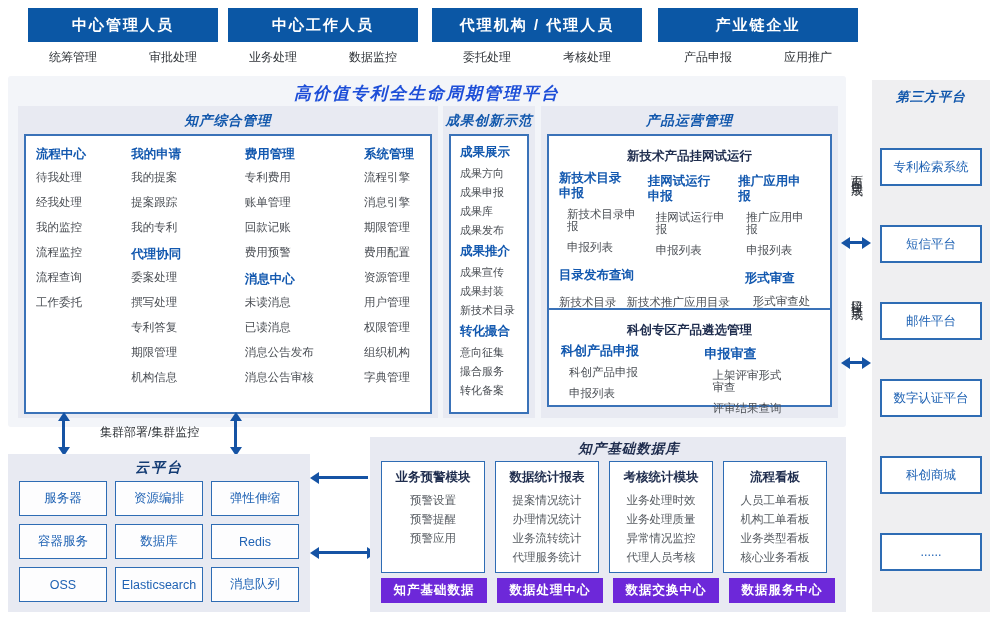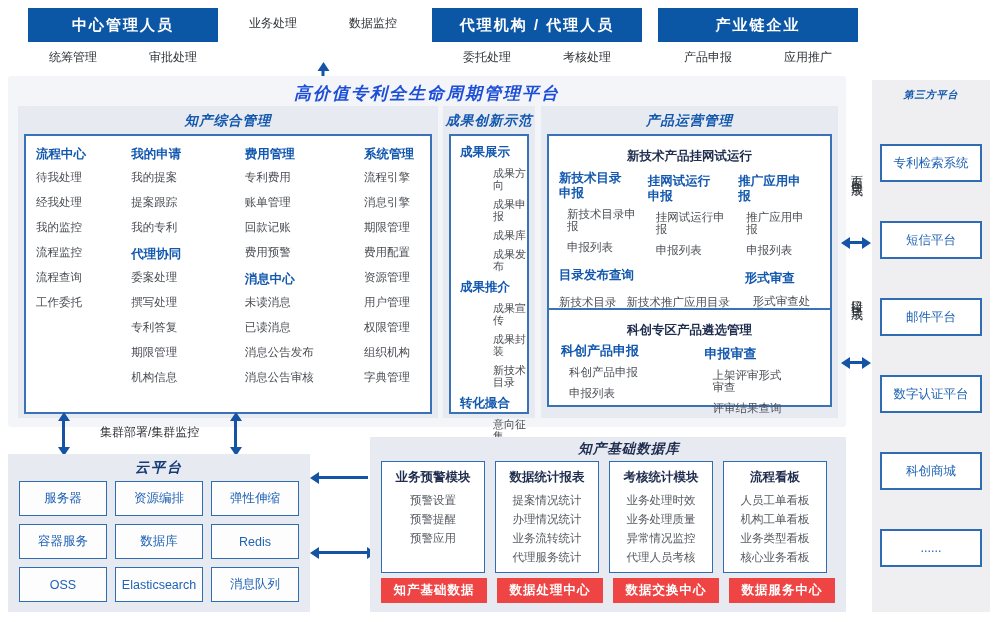--- a/index.html
+++ b/index.html
@@ -43,21 +43,21 @@
   #ip-cols{display:flex;justify-content:space-between;padding:10px 10px 0 10px;}
   .grp-h{font-size:12.5px;font-weight:bold;color:#1258af;line-height:16px;margin-bottom:9px;}
   .grp + .grp .grp-h{margin-top:3px;}
   .ip-item{font-size:11.5px;color:#4a4e54;line-height:13px;margin-bottom:12px;}
 
   
   #sec-ach{left:435px;width:92px;}
   #ach-groups{padding:8px 0 0 9px;}
   #ach-groups .grp-h{margin-bottom:7px;}
   #ach-groups .grp + .grp .grp-h{margin-top:6px;}
-  .ach-item{font-size:11px;color:#4a4e54;line-height:12px;margin-bottom:7px;margin-left:33px;}
+  .ach-item{font-size:11px;color:#4a4e54;line-height:12px;margin-bottom:7px;}
 
   
   #sec-prod{left:533px;width:297px;}
   .prod-box{position:absolute;left:6px;right:6px;background:#ffffff;border:2px solid #3a72b8;}
   #trial-box{top:28px;height:180px;}
   #selection-box{top:202px;height:95px;}
   .prod-box-title{text-align:center;font-size:12.5px;font-weight:bold;color:#1f2d4e;padding-top:12px;}
   #decl-row{display:flex;padding:6px 10px 0 10px;}
   .decl-col{margin-right:8px;}
   .decl-col .grp-h{font-size:12.5px;white-space:pre-line;line-height:15px;margin-bottom:7px;min-height:30px;}
@@ -70,21 +70,21 @@
   #sel-row{display:flex;padding:4px 12px 0 12px;}
   #sel-row .grp{margin-right:28px;}
   #sel-row .grp-h{font-size:13px;margin-bottom:7px;}
 
   
   .integ-label{position:absolute;left:848px;writing-mode:vertical-rl;font-size:12px;color:#2b2f36;
     letter-spacing:3px;}
 
   
   #sidebar{position:absolute;left:872px;top:80px;width:118px;height:532px;background:#efeff1;}
-  #sidebar-title{text-align:center;padding-top:8px;font-size:10px;font-weight:bold;font-style:italic;
+  #sidebar-title{text-align:center;padding-top:8px;font-size:13px;font-weight:bold;font-style:italic;
     color:#1157ac;letter-spacing:1px;}
   #side-list{display:flex;flex-direction:column;align-items:center;gap:39px;margin-top:42px;}
   .side-box{width:102px;height:38px;background:#ffffff;border:2px solid #2e6cb4;color:#2063b4;
     font-size:12.5px;display:flex;align-items:center;justify-content:center;box-sizing:border-box;}
 
   
   #cluster-label{position:absolute;left:100px;top:424px;font-size:12px;color:#2f3338;}
 
   
   #cloud{position:absolute;left:8px;top:454px;width:302px;height:158px;background:#e8eaf2;}
@@ -97,37 +97,38 @@
   
   #datahub{position:absolute;left:370px;top:437px;width:476px;height:175px;background:#e8eaf2;}
   #datahub-title{text-align:center;padding-top:3px;font-size:13.5px;font-weight:bold;font-style:italic;
     color:#1f2d4e;letter-spacing:1px;padding-left:42px;}
   #module-row{position:absolute;left:11px;top:24px;display:flex;gap:10px;}
   .module-box{width:104px;height:112px;background:#ffffff;border:1.5px solid #2e6cb4;box-sizing:border-box;
     text-align:center;}
   .module-h{font-size:12.5px;font-weight:bold;color:#1f2d4e;padding-top:7px;margin-bottom:8px;}
   .module-item{font-size:11.5px;color:#565b61;line-height:12px;margin-bottom:7px;}
   #footer-row{position:absolute;left:11px;top:141px;display:flex;gap:10px;}
-  .footer-btn{width:106px;height:25px;background:#ef4444;color:#ffffff;font-size:12.5px;font-weight:bold;
+  .footer-btn{width:106px;height:25px;background:#6d28d9;color:#ffffff;font-size:12.5px;font-weight:bold;
     display:flex;align-items:center;justify-content:center;box-sizing:border-box;letter-spacing:1px;}
 </style>
 </head>
 <body>
 
 <div id="canvas">
 
   <div class="actor" style="left:28px;width:190px;">
     <div class="actor-banner">中心管理人员</div>
     <div class="actor-sub">
       <span>统筹管理</span>
       <span>审批处理</span>
     </div>
     <div class="actor-arrow arr-v" style="height:30px;"></div>
   </div>
   <div class="actor" style="left:228px;width:190px;">
+    <div class="actor-banner">中心工作人员</div>
     <div class="actor-sub">
       <span>业务处理</span>
       <span>数据监控</span>
     </div>
     <div class="actor-arrow arr-v" style="height:30px;"></div>
   </div>
   <div class="actor" style="left:432px;width:210px;">
     <div class="actor-banner">代理机构 / 代理人员</div>
     <div class="actor-sub">
       <span>委托处理</span>

